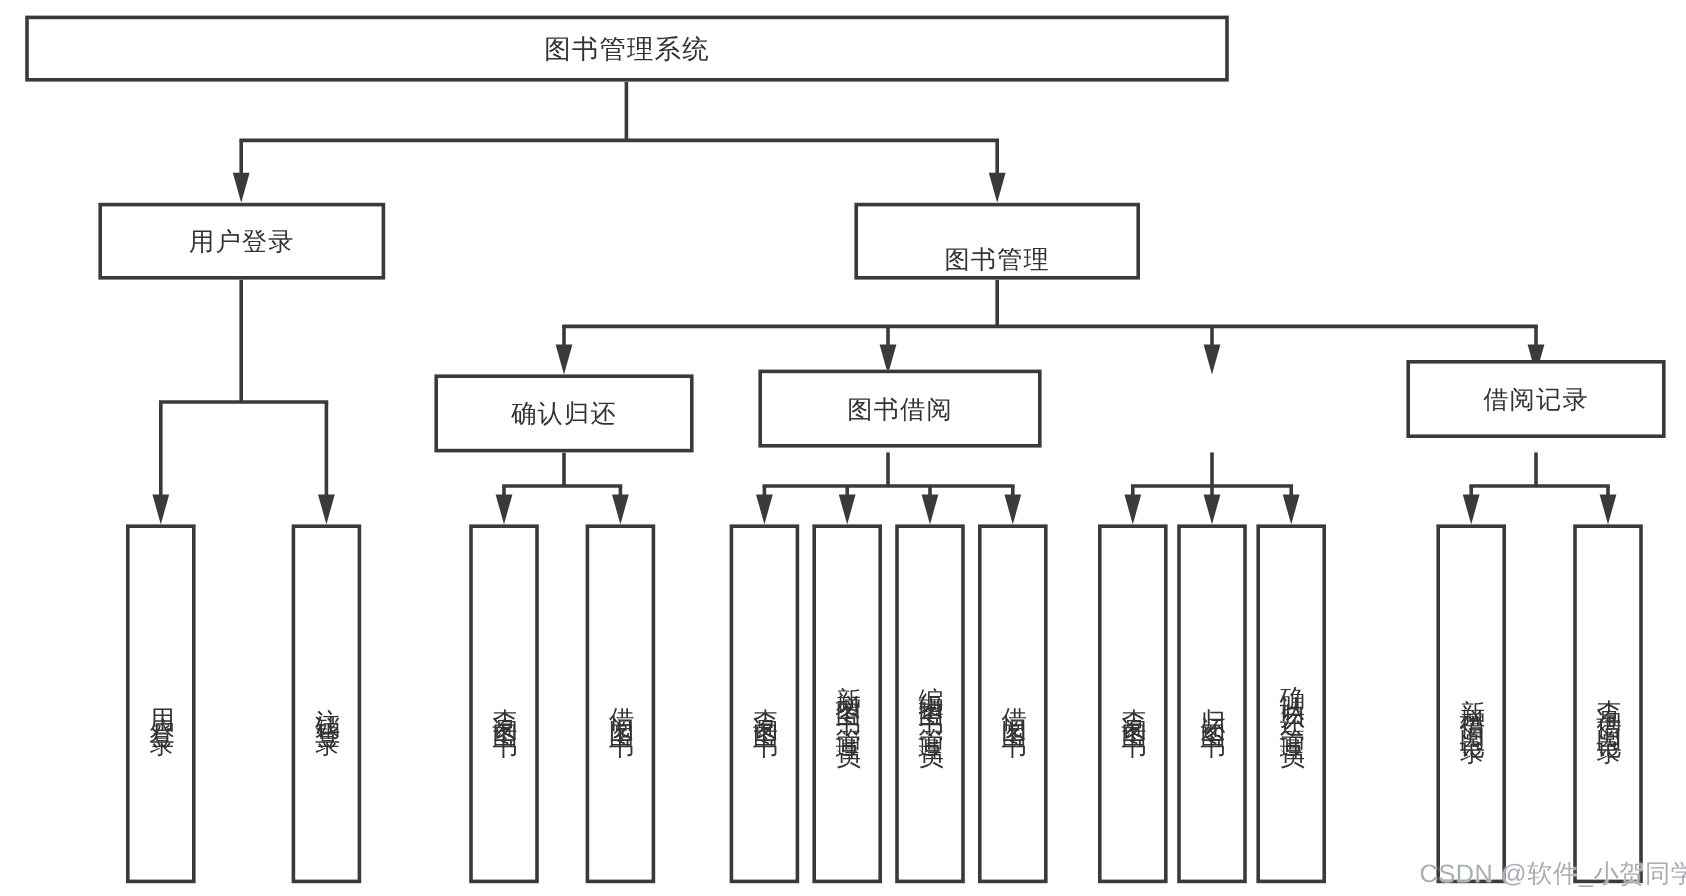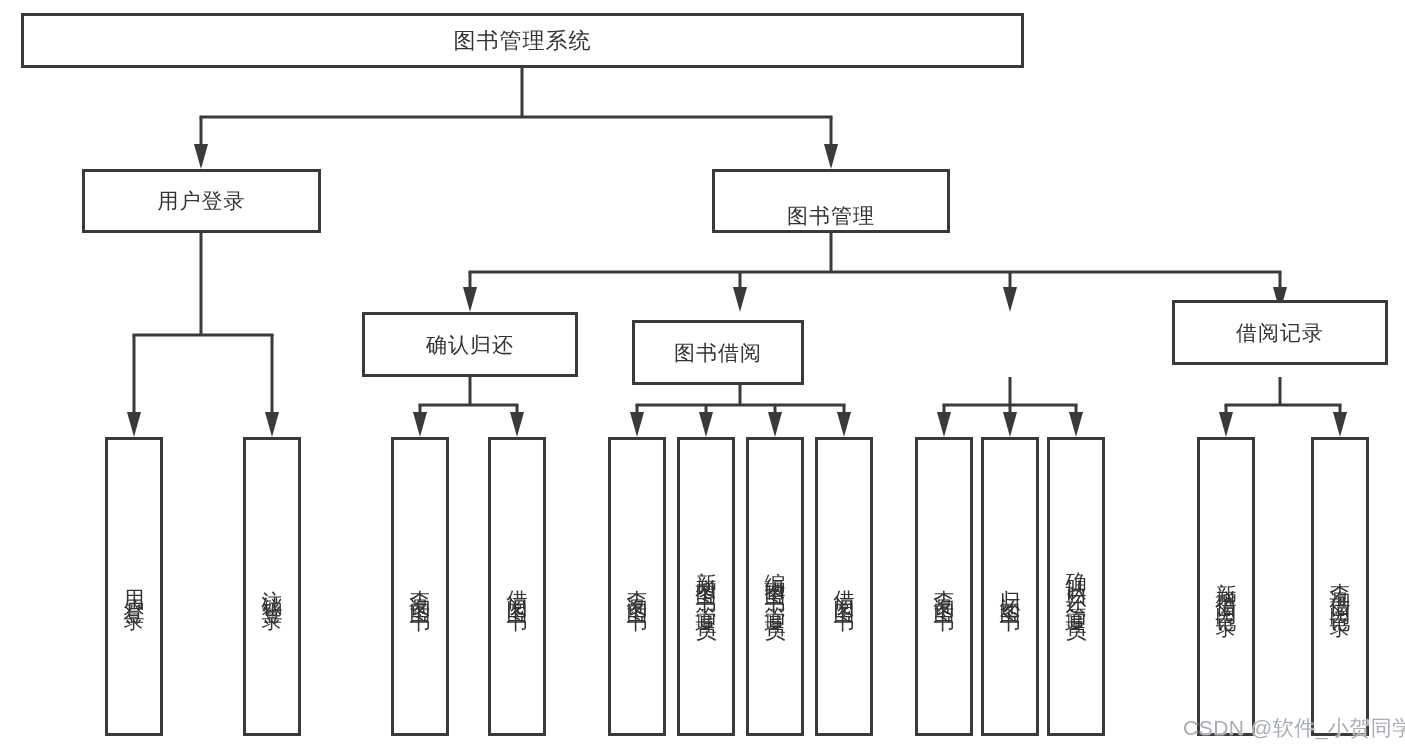--- a/index.html
+++ b/index.html
@@ -106,21 +106,21 @@
   <div class="hnode" style="left:82px;top:169px;width:239px;height:64px;">
     <span>用户登录</span>
   </div>
   <div class="hnode" style="left:712px;top:169px;width:238px;height:64px;align-items:flex-end;">
     <span>图书管理</span>
   </div>
 
   <div class="hnode" style="left:362px;top:312px;width:216px;height:65px;">
     <span>确认归还</span>
   </div>
-  <div class="hnode" style="left:632px;top:320px;width:172px;height:65px;">
+  <div class="hnode" style="left:632px;top:308px;width:236px;height:65px;">
     <span>图书借阅</span>
   </div>
   <div class="hnode" style="left:1172px;top:300px;width:216px;height:65px;">
     <span>借阅记录</span>
   </div>
 
   <div class="vnode" style="left:105px;">
     <span class="vtext">用户登录</span>
   </div>
   <div class="vnode" style="left:243px;">

